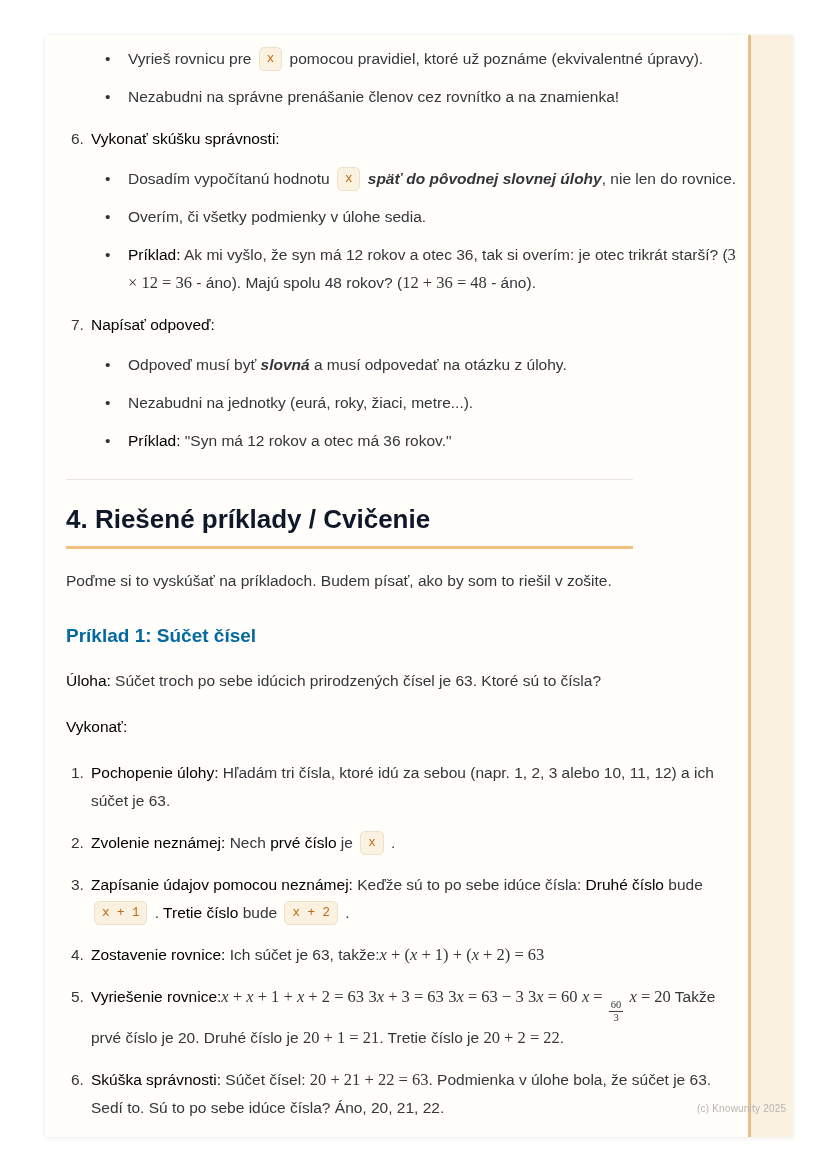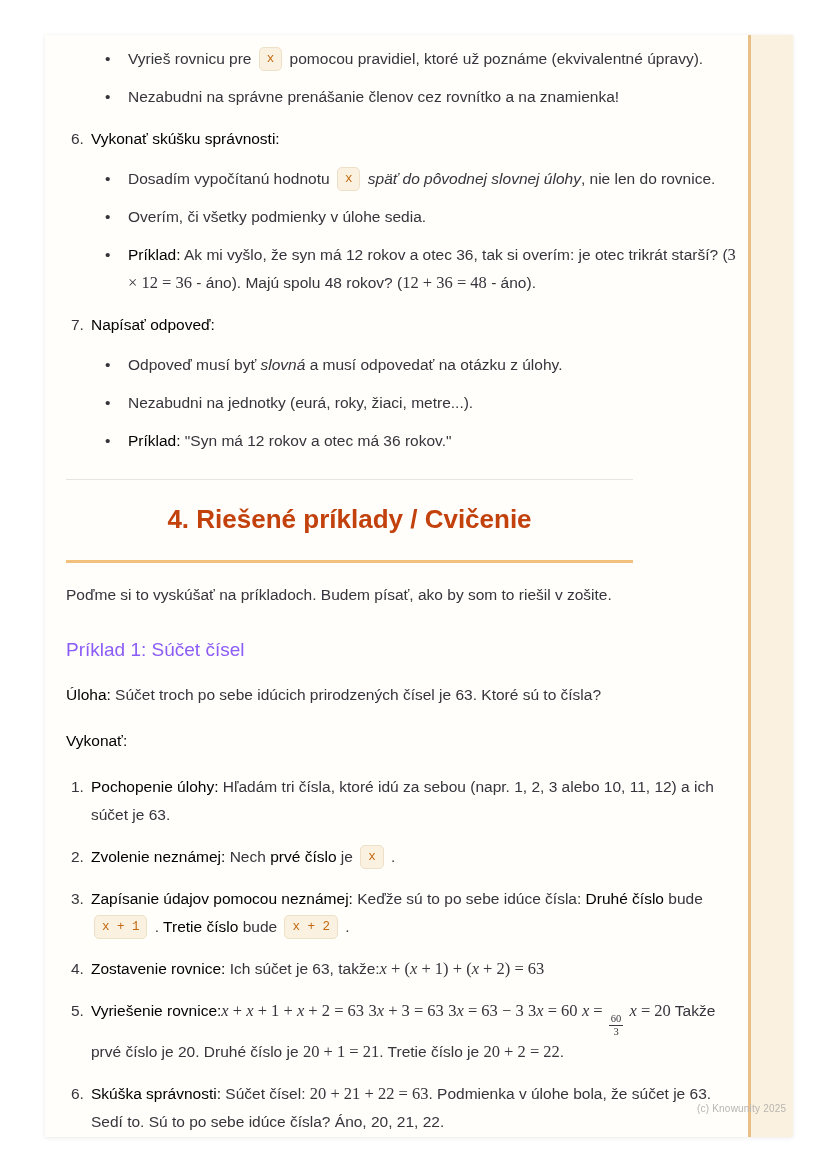--- a/index.html
+++ b/index.html
@@ -22,33 +22,33 @@
     font-size:15.5px;line-height:28px;
   }
   .bullet-list{margin:8px 0 12px;}
   .bullet-item{display:flex;margin:10px 0;padding-left:39px;}
   .dot{flex:none;width:23px;}
   .bbody{flex:1;}
   .olitem{display:flex;margin:14px 0 12px;padding-left:5px;}
   .oli-num{flex:none;margin-right:7px;}
   .para{margin:18px 0;}
   .h2{
-    font-size:26px;line-height:34px;font-weight:700;color:#c2410c;
-    margin:22px 0 0;padding-bottom:24px;border-bottom:3px solid #F2C17D;width:567px;text-align:center;
+    font-size:26px;line-height:34px;font-weight:700;color:#0f172a;
+    margin:22px 0 0;padding-bottom:10px;border-bottom:3px solid #F2C17D;width:567px;
   }
-  .h3{font-size:19px;line-height:26px;font-weight:400;color:#8b5cf6;margin:28px 0 16px;}
+  .h3{font-size:19px;line-height:26px;font-weight:700;color:#0369a1;margin:28px 0 16px;}
   .divider{width:567px;border-top:1px solid #E7E5E0;margin:24px 0 10px;height:0;}
   .chip{
     display:inline-block;font-family:"Liberation Mono","DejaVu Sans Mono",monospace;
     font-size:12.5px;line-height:1;padding:5px 7px 4px;margin:0 3px;
     border-radius:5px;background:#FAF1E0;border:1px solid #EEE0C6;color:#C2690F;
     vertical-align:2px;
   }
   strong{font-weight:400;color:#000000;}
-  em{font-style:italic;}
+  em{font-style:italic;font-weight:bold;}
   .math{font-family:"Liberation Serif","DejaVu Serif",serif;font-size:16.5px;text-align:right;}
   .math i{font-style:italic;}
   .frac{
     display:inline-flex;flex-direction:column;align-items:center;
     font-family:"Liberation Serif","DejaVu Serif",serif;
     font-size:10.5px;line-height:1.15;vertical-align:-6px;margin:0 2px;text-align:right;
   }
   .fnum{border-bottom:1px solid #3a3a40;padding:0 2px;}
   .fden{padding:0 2px;}
   .watermark{

